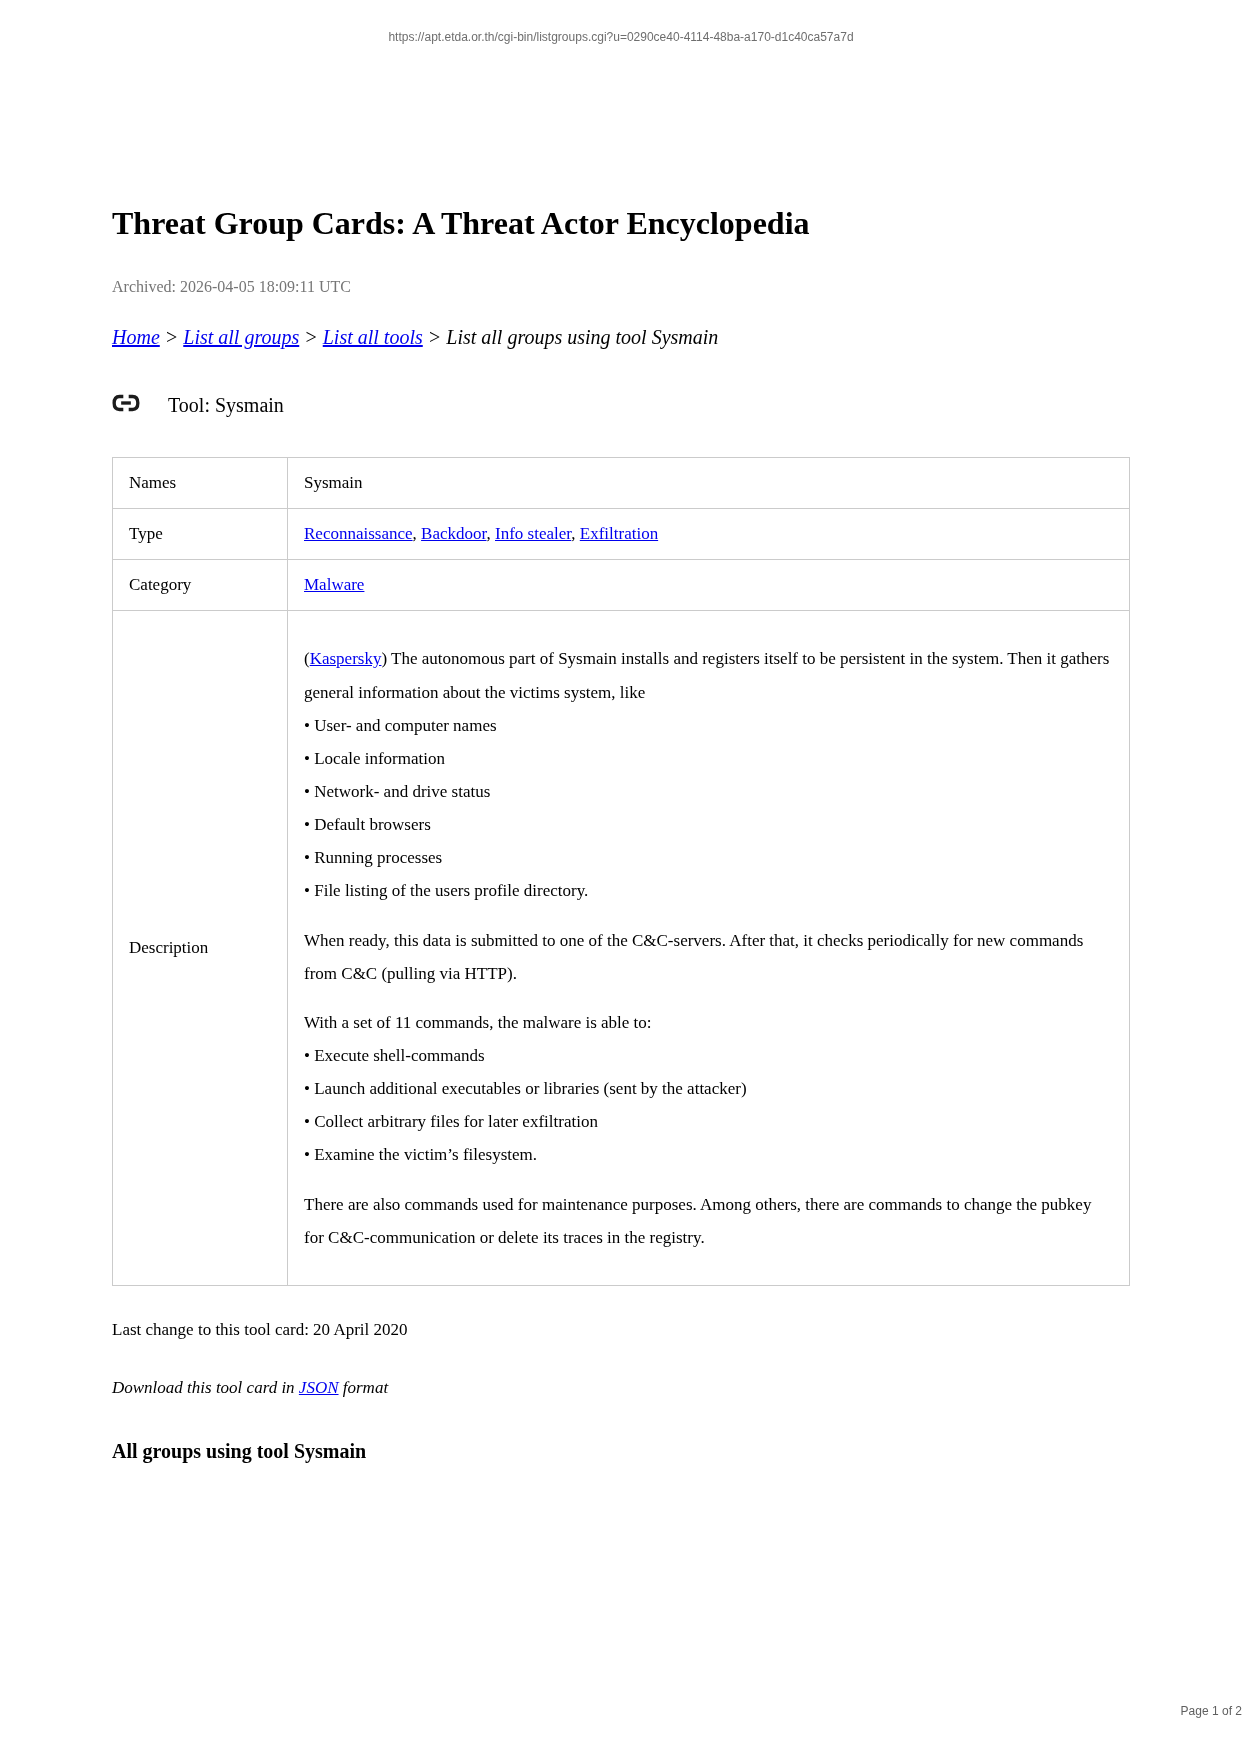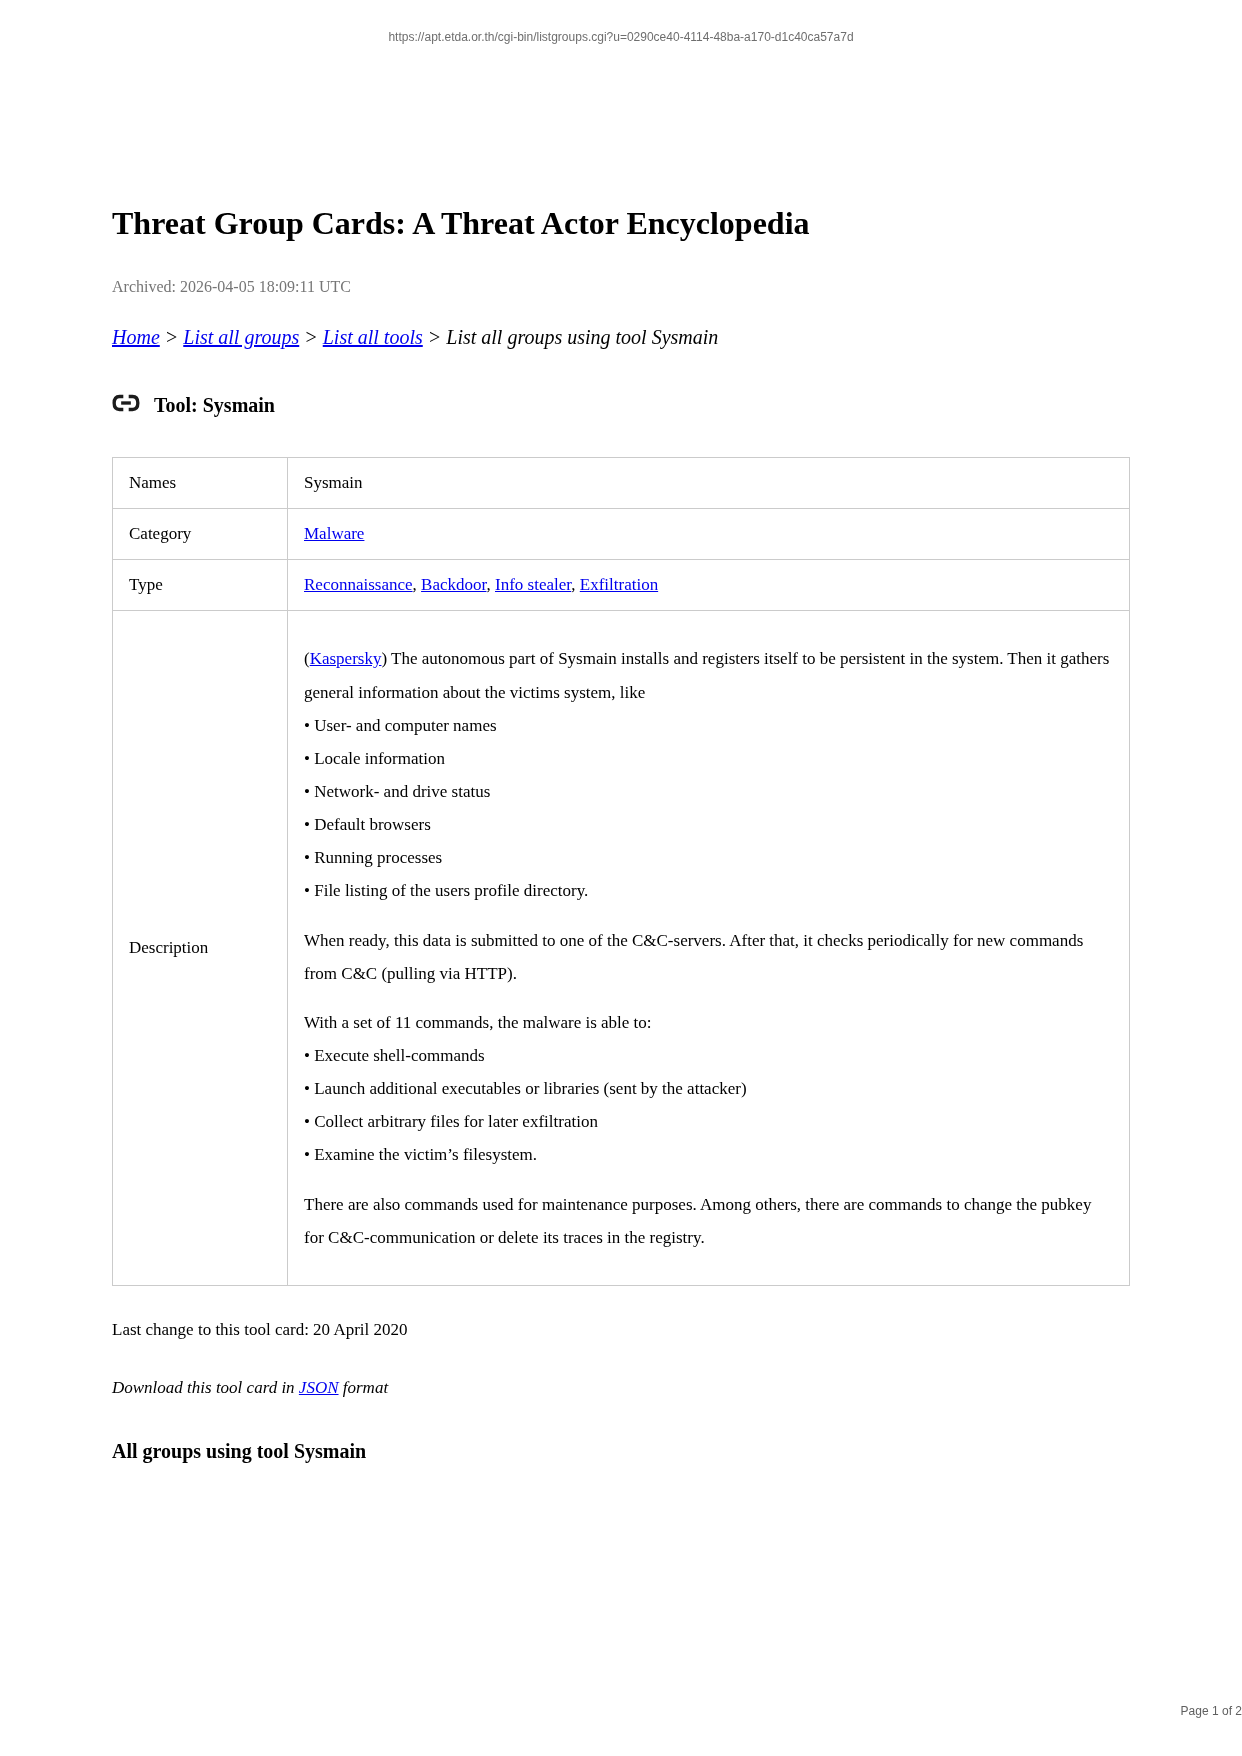--- a/index.html
+++ b/index.html
@@ -22,22 +22,22 @@
   .page-title {
     margin:204px 0 8px 0;
     font-size:32px; font-weight:bold; line-height:1.2;
   }
   .archived { margin-top:36px; font-size:16px; color:#767676; }
   .breadcrumb { margin-top:30px; font-size:20px;font-style:italic; }
   a { color:#0000EE; text-decoration:underline; cursor:pointer; }
   .sep, .paren { color:#000; }
   .tool-heading {
     margin-top:44px;
-    display:flex; align-items:flex-start; gap:14px;
-    font-size:20px; font-weight:bold; line-height:1.2;
+    display:flex; align-items:flex-start; gap:28px;
+    font-size:20px; font-weight:normal; line-height:1.2;
   }
   .link-icon svg { display:block; margin-top:0; }
   table.card {
     border-collapse:collapse;
     margin-top:40px;
     width:100%;
     font-size:17px;
   }
   table.card td {
     border:1px solid #cbcbcb;
@@ -88,29 +88,29 @@
       <span>Tool: Sysmain</span>
     </div>
 
     <table class="card">
       <tbody>
         <tr>
           <td class="label-cell">Names</td>
           <td>Sysmain</td>
         </tr>
         <tr>
+          <td class="label-cell">Type</td>
+          <td>
+            <a>Reconnaissance</a><span class="sep">, </span><a>Backdoor</a><span class="sep">, </span><a>Info stealer</a><span class="sep">, </span><a>Exfiltration</a>
+          </td>
+        </tr>
+        <tr>
           <td class="label-cell">Category</td>
           <td>
             <a>Malware</a>
-          </td>
-        </tr>
-        <tr>
-          <td class="label-cell">Type</td>
-          <td>
-            <a>Reconnaissance</a><span class="sep">, </span><a>Backdoor</a><span class="sep">, </span><a>Info stealer</a><span class="sep">, </span><a>Exfiltration</a>
           </td>
         </tr>
         <tr>
           <td class="label-cell">Description</td>
           <td class="desc-cell">
             <div class="block">
               <span class="paren">(</span><a>Kaspersky</a><span>) The autonomous part of Sysmain installs and registers itself to be persistent in the system. Then it gathers general information about the victims system, like</span>
               <div class="bullet-line">• User- and computer names</div>
               <div class="bullet-line">• Locale information</div>
               <div class="bullet-line">• Network- and drive status</div>

